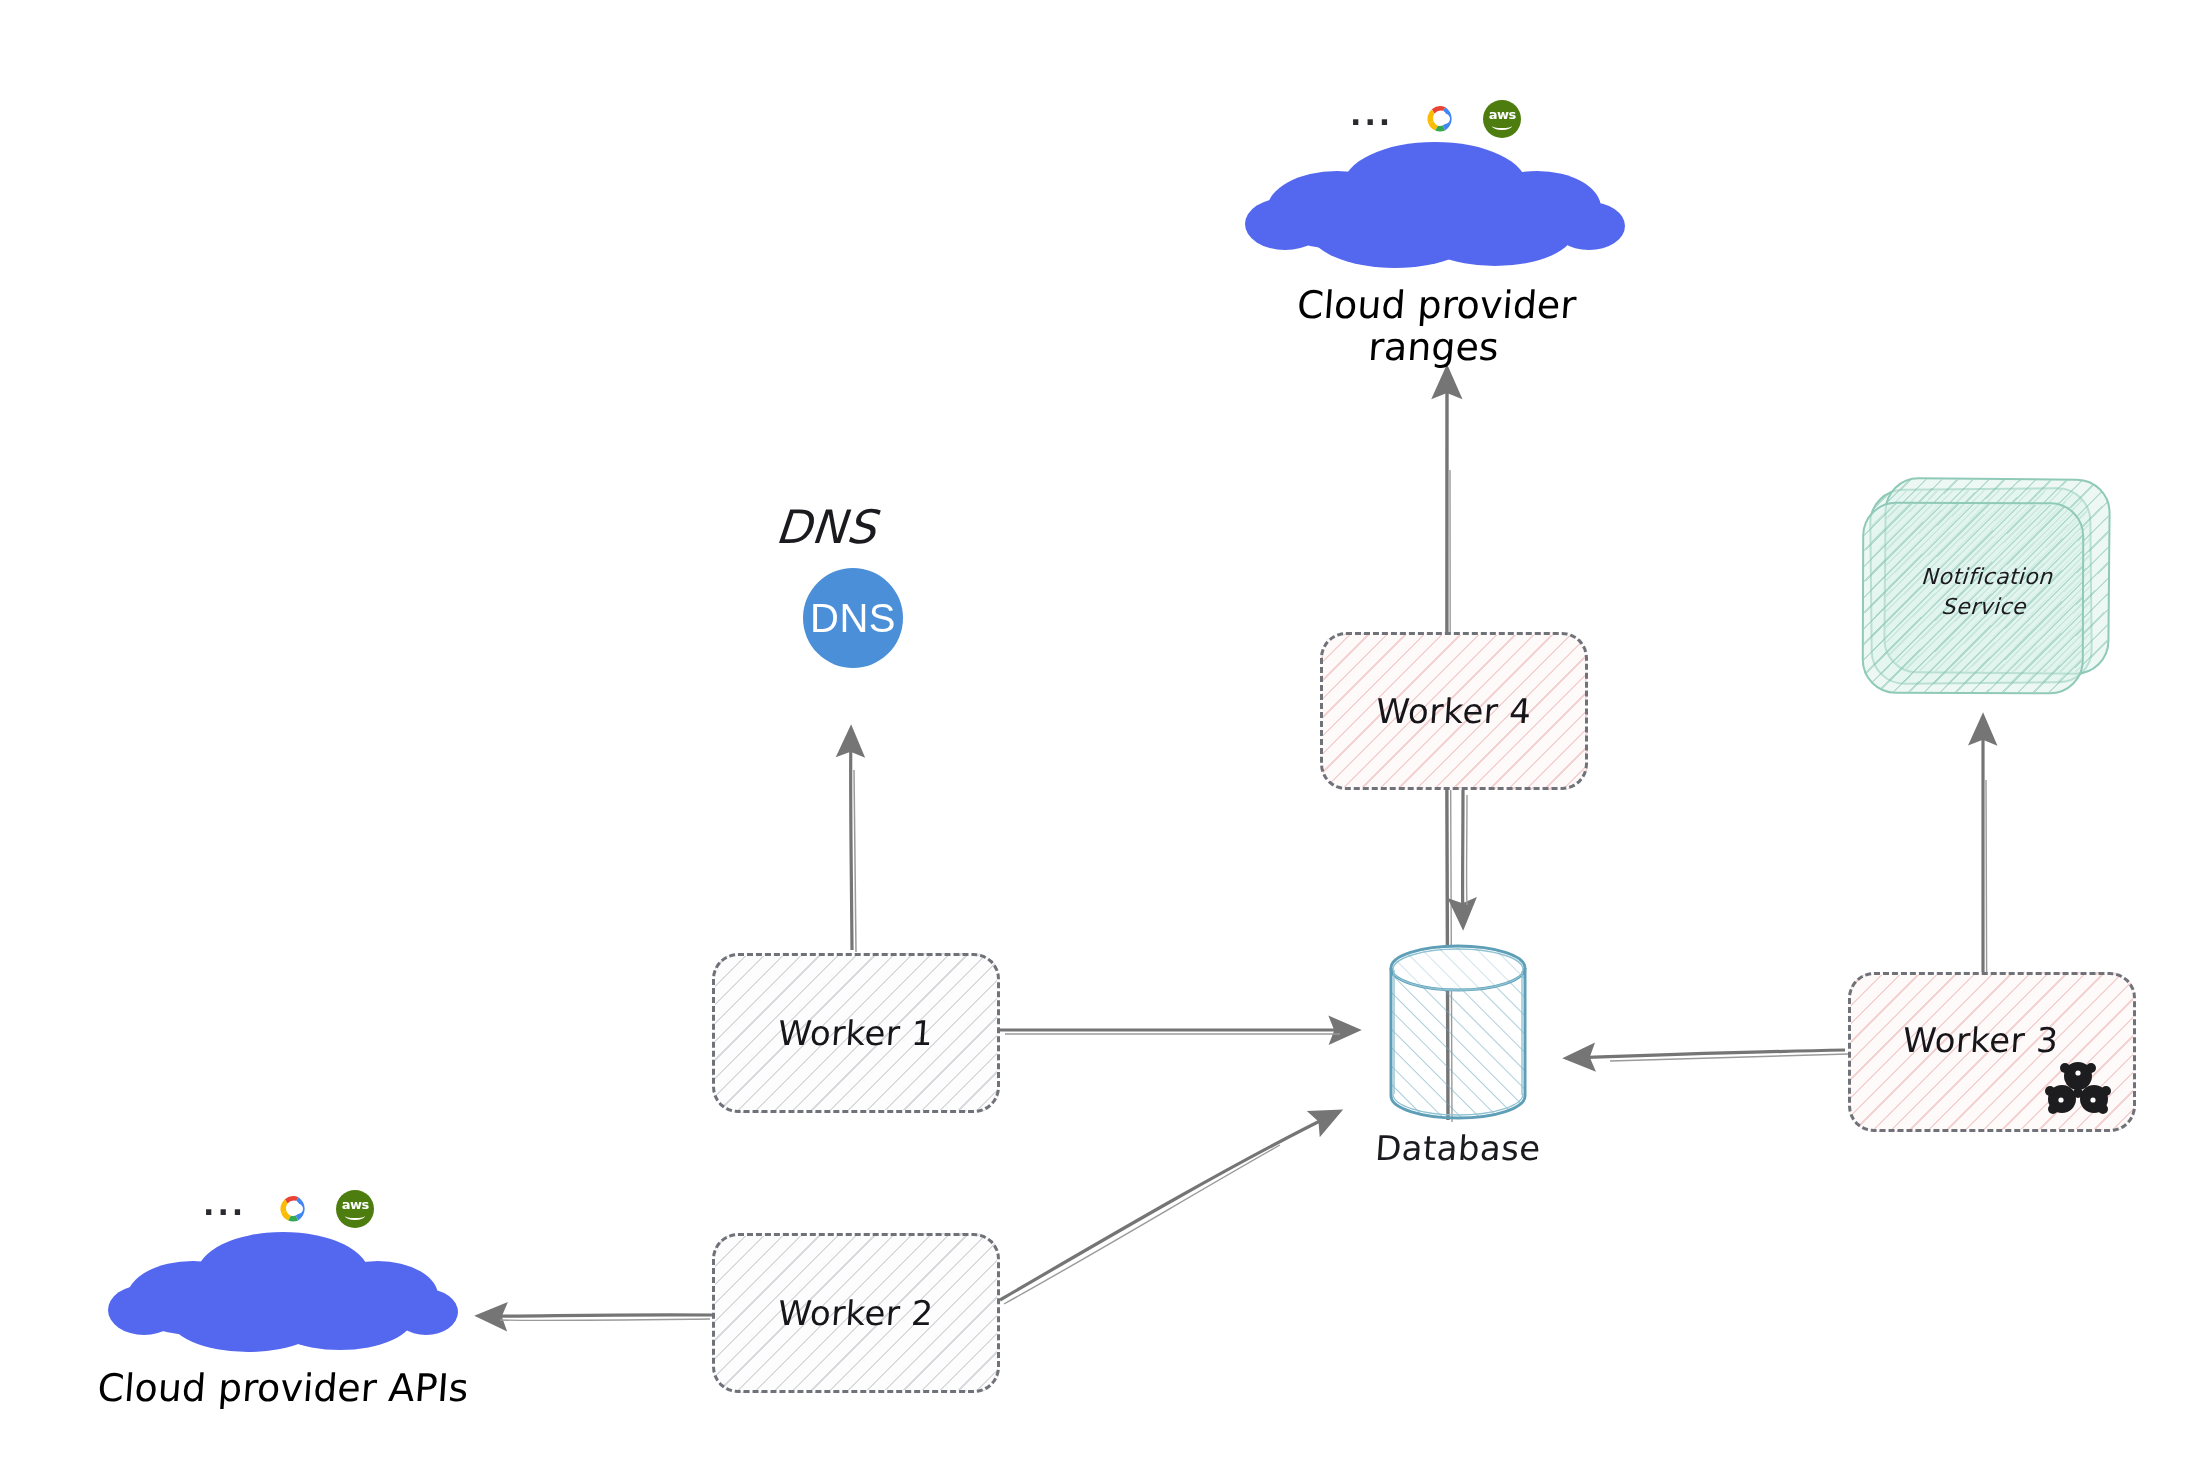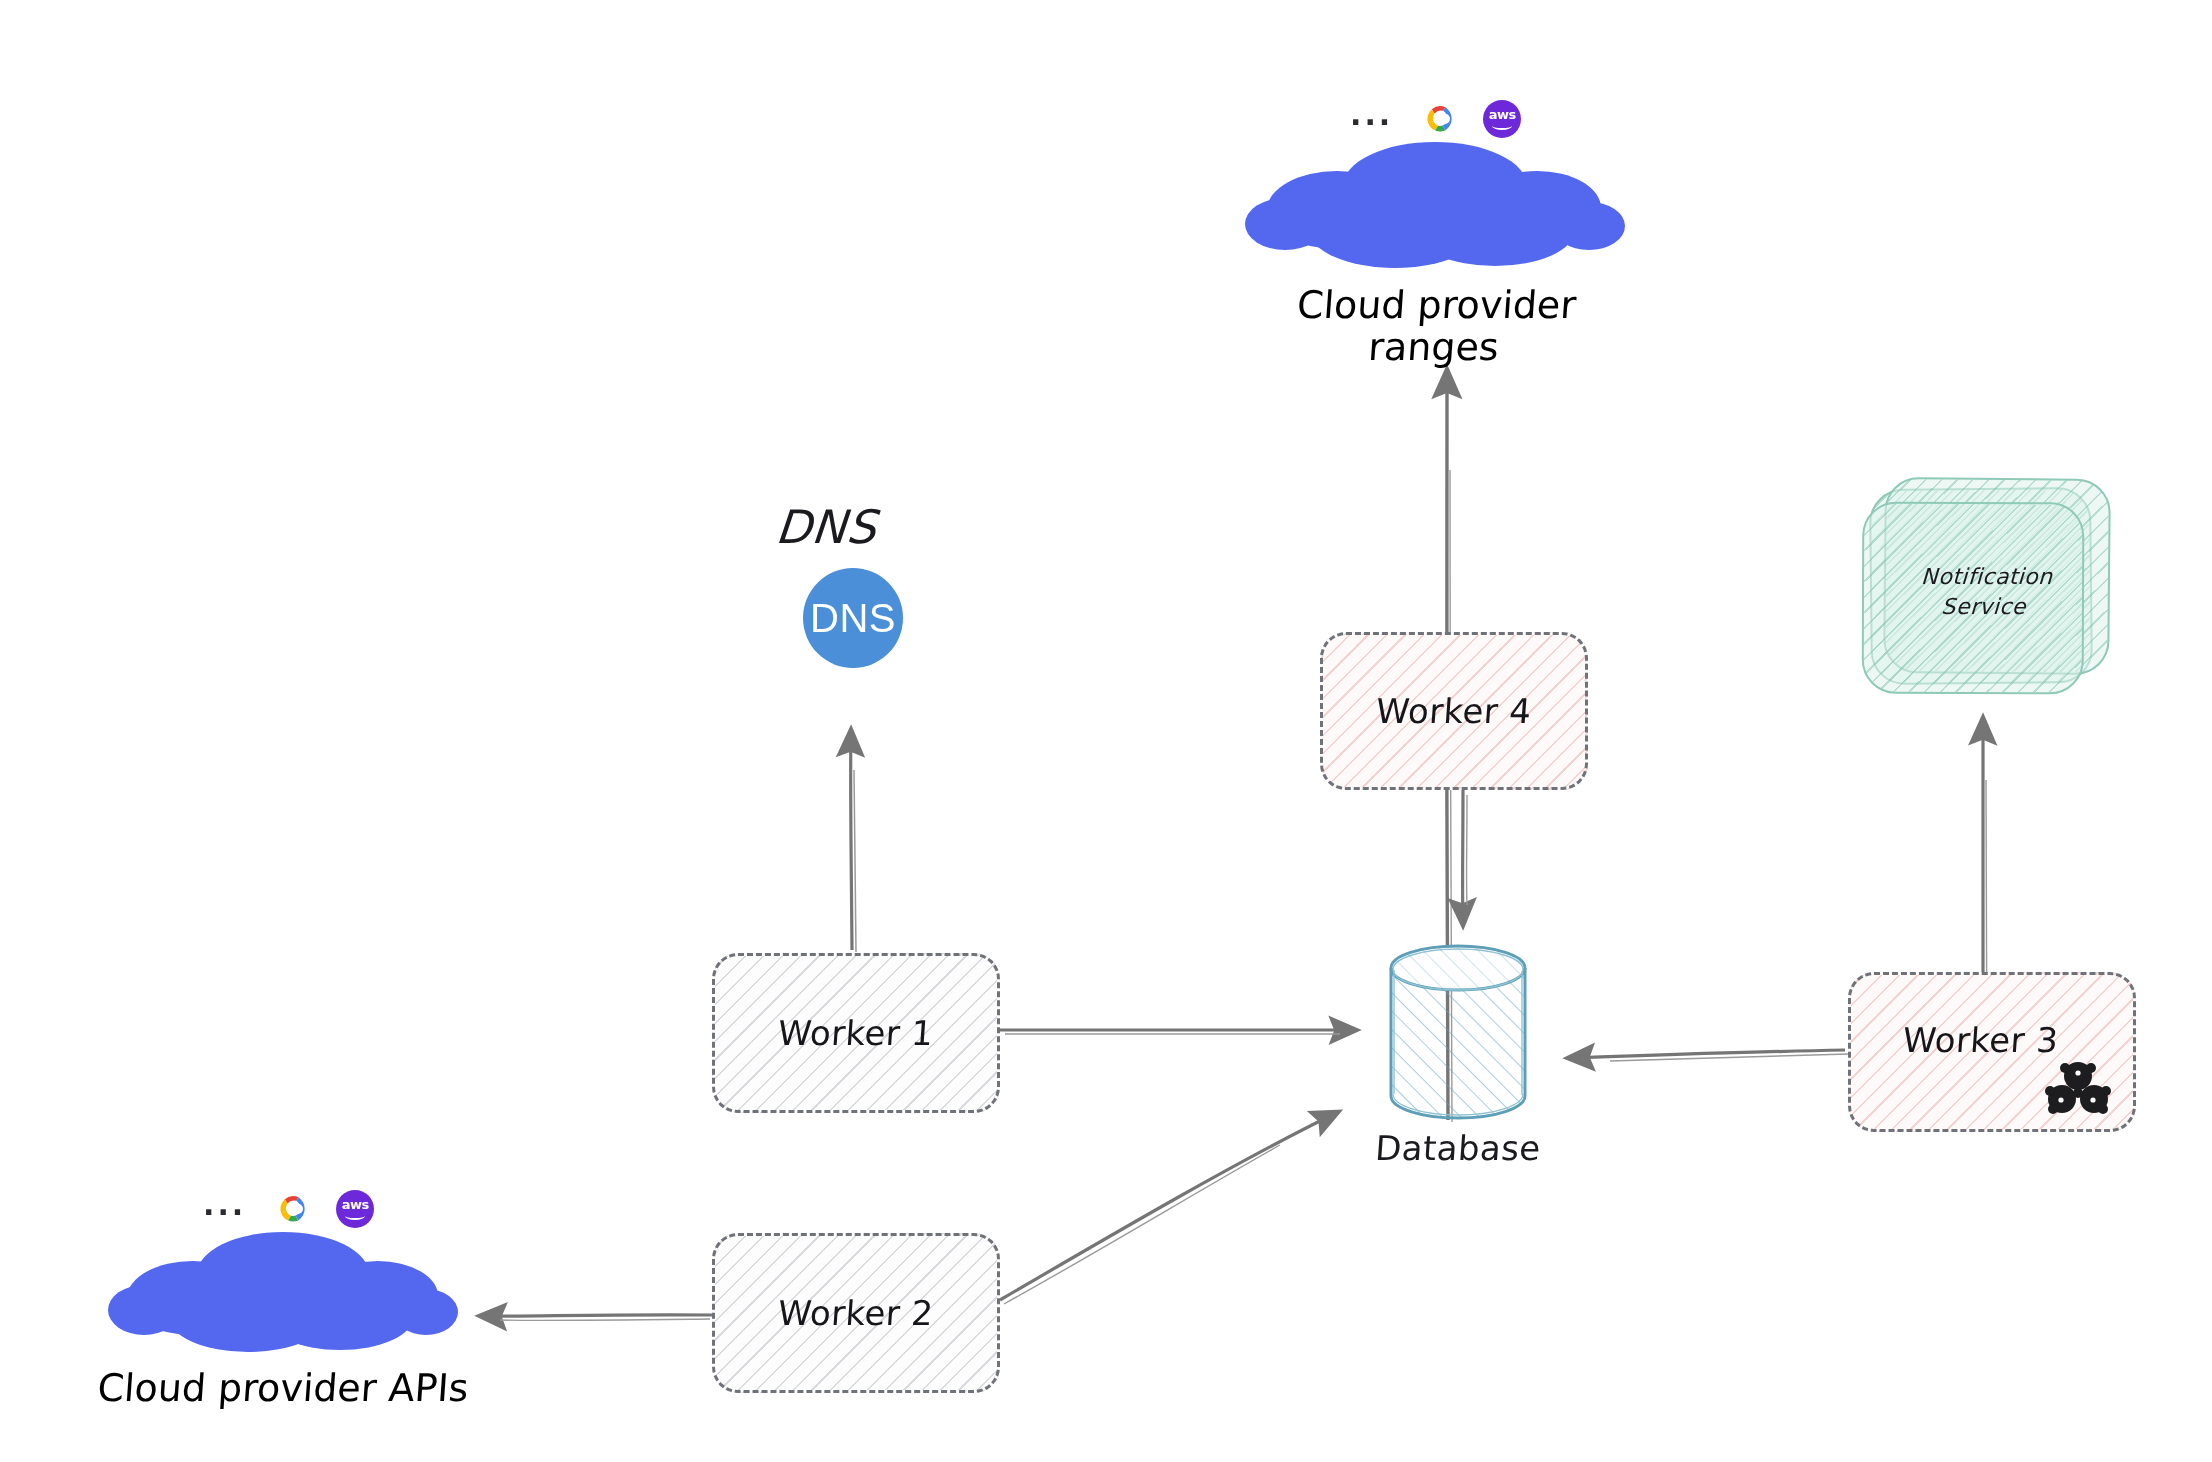--- a/index.html
+++ b/index.html
@@ -114,21 +114,21 @@
   }
   .logo {
     width: 38px;
     height: 38px;
     display: block;
   }
   .aws-logo {
     width: 38px;
     height: 38px;
     border-radius: 50%;
-    background: #6d28d9;
+    background: #4d7c0f;
     display: flex;
     flex-direction: column;
     align-items: center;
     justify-content: center;
     color: #ffffff;
   }
   .aws-txt {
     font-family: "DejaVu Sans", sans-serif;
     font-size: 13px;
     font-weight: 700;

